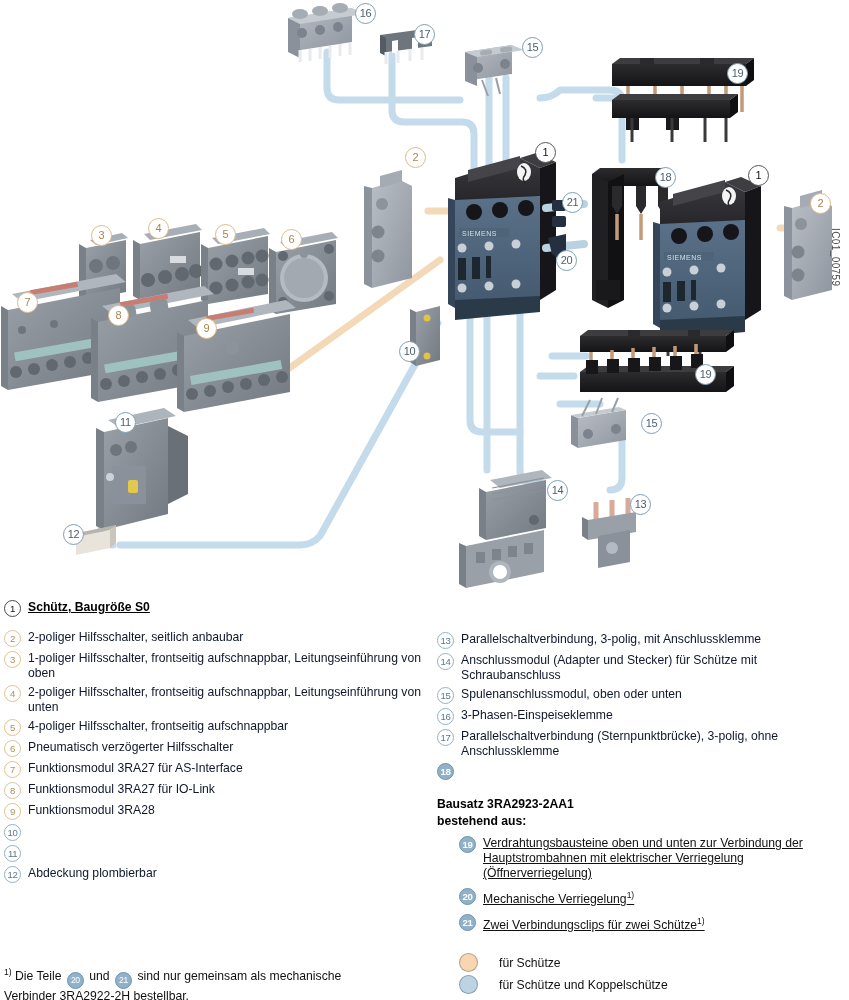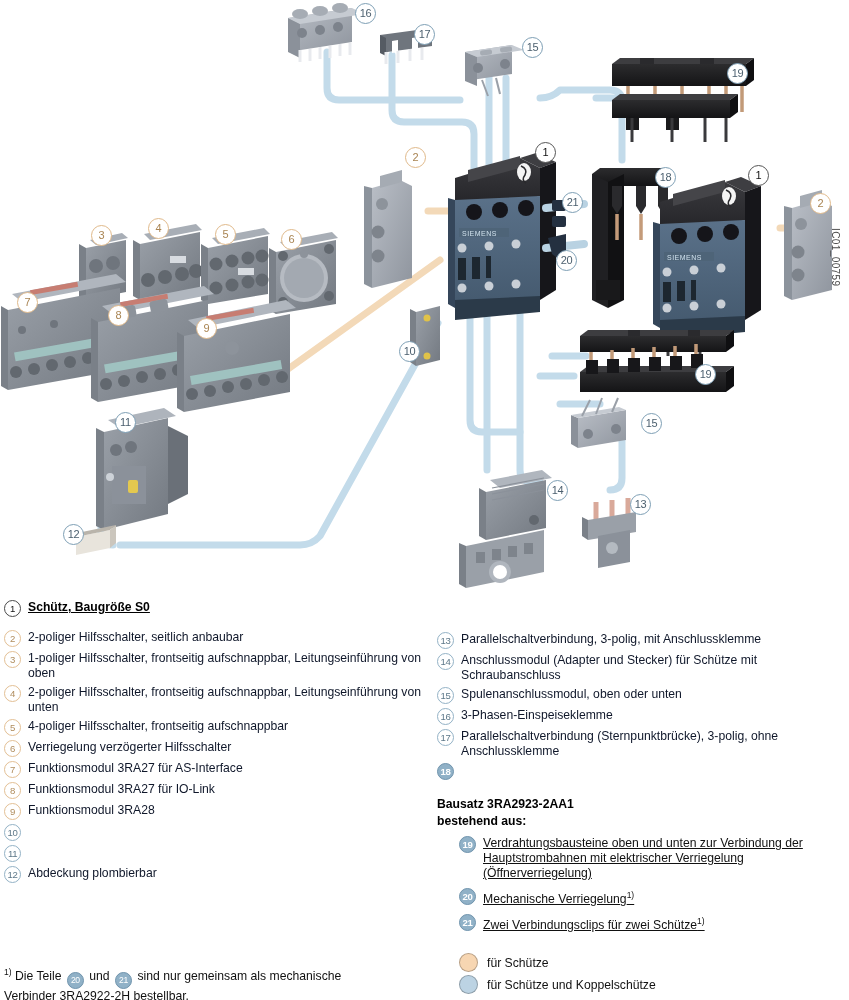--- a/index.html
+++ b/index.html
@@ -41,21 +41,21 @@
 
   .gap-sm{height:9px;}
   .gap-md{height:13px;}
 
   .kit-title{font-size:12.2px;line-height:15px;font-weight:bold;color:#000;
              margin-left:0px;margin-bottom:2px;}
   .kit-sub{font-size:12.2px;line-height:15px;font-weight:bold;color:#000;margin-bottom:7px;}
   .indent{margin-left:22px;}
 
   .swatchrow{display:flex;align-items:center;font-size:12.2px;
-             line-height:16px;margin-bottom:3px;color:#111;}
+             line-height:16px;margin-bottom:3px;color:#111;gap:12px;}
   .swatch{width:17px;height:17px;border-radius:50%;margin-right:9px;flex:0 0 auto;}
 
   #footnote{position:absolute;left:4px;top:965px;width:420px;
             font-size:12.2px;line-height:15px;color:#111;}
   #footnote .fnum{display:inline-flex;width:15px;height:15px;border-radius:50%;
                   background:#90b1c7;border:1px solid #7094ad;color:#fff;
                   font-size:8.6px;align-items:center;justify-content:center;
                   vertical-align:-3px;margin:0 2px;letter-spacing:-0.4px;}
   sup{font-size:8.5px;}
 
@@ -557,21 +557,21 @@
       <div class="lrow">
         <div class="num n-orange">4</div>
         <div class="ltext grey">2-poliger Hilfsschalter, frontseitig aufschnappbar, Leitungseinführung von unten</div>
       </div>
       <div class="lrow">
         <div class="num n-orange">5</div>
         <div class="ltext grey">4-poliger Hilfsschalter, frontseitig aufschnappbar</div>
       </div>
       <div class="lrow">
         <div class="num n-orange">6</div>
-        <div class="ltext grey">Verriegelung verzögerter Hilfsschalter</div>
+        <div class="ltext grey">Pneumatisch verzögerter Hilfsschalter</div>
       </div>
       <div class="lrow">
         <div class="num n-orange">7</div>
         <div class="ltext grey">Funktionsmodul 3RA27 für AS-Interface</div>
       </div>
       <div class="lrow">
         <div class="num n-orange">8</div>
         <div class="ltext grey">Funktionsmodul 3RA27 für IO-Link</div>
       </div>
       <div class="lrow">

